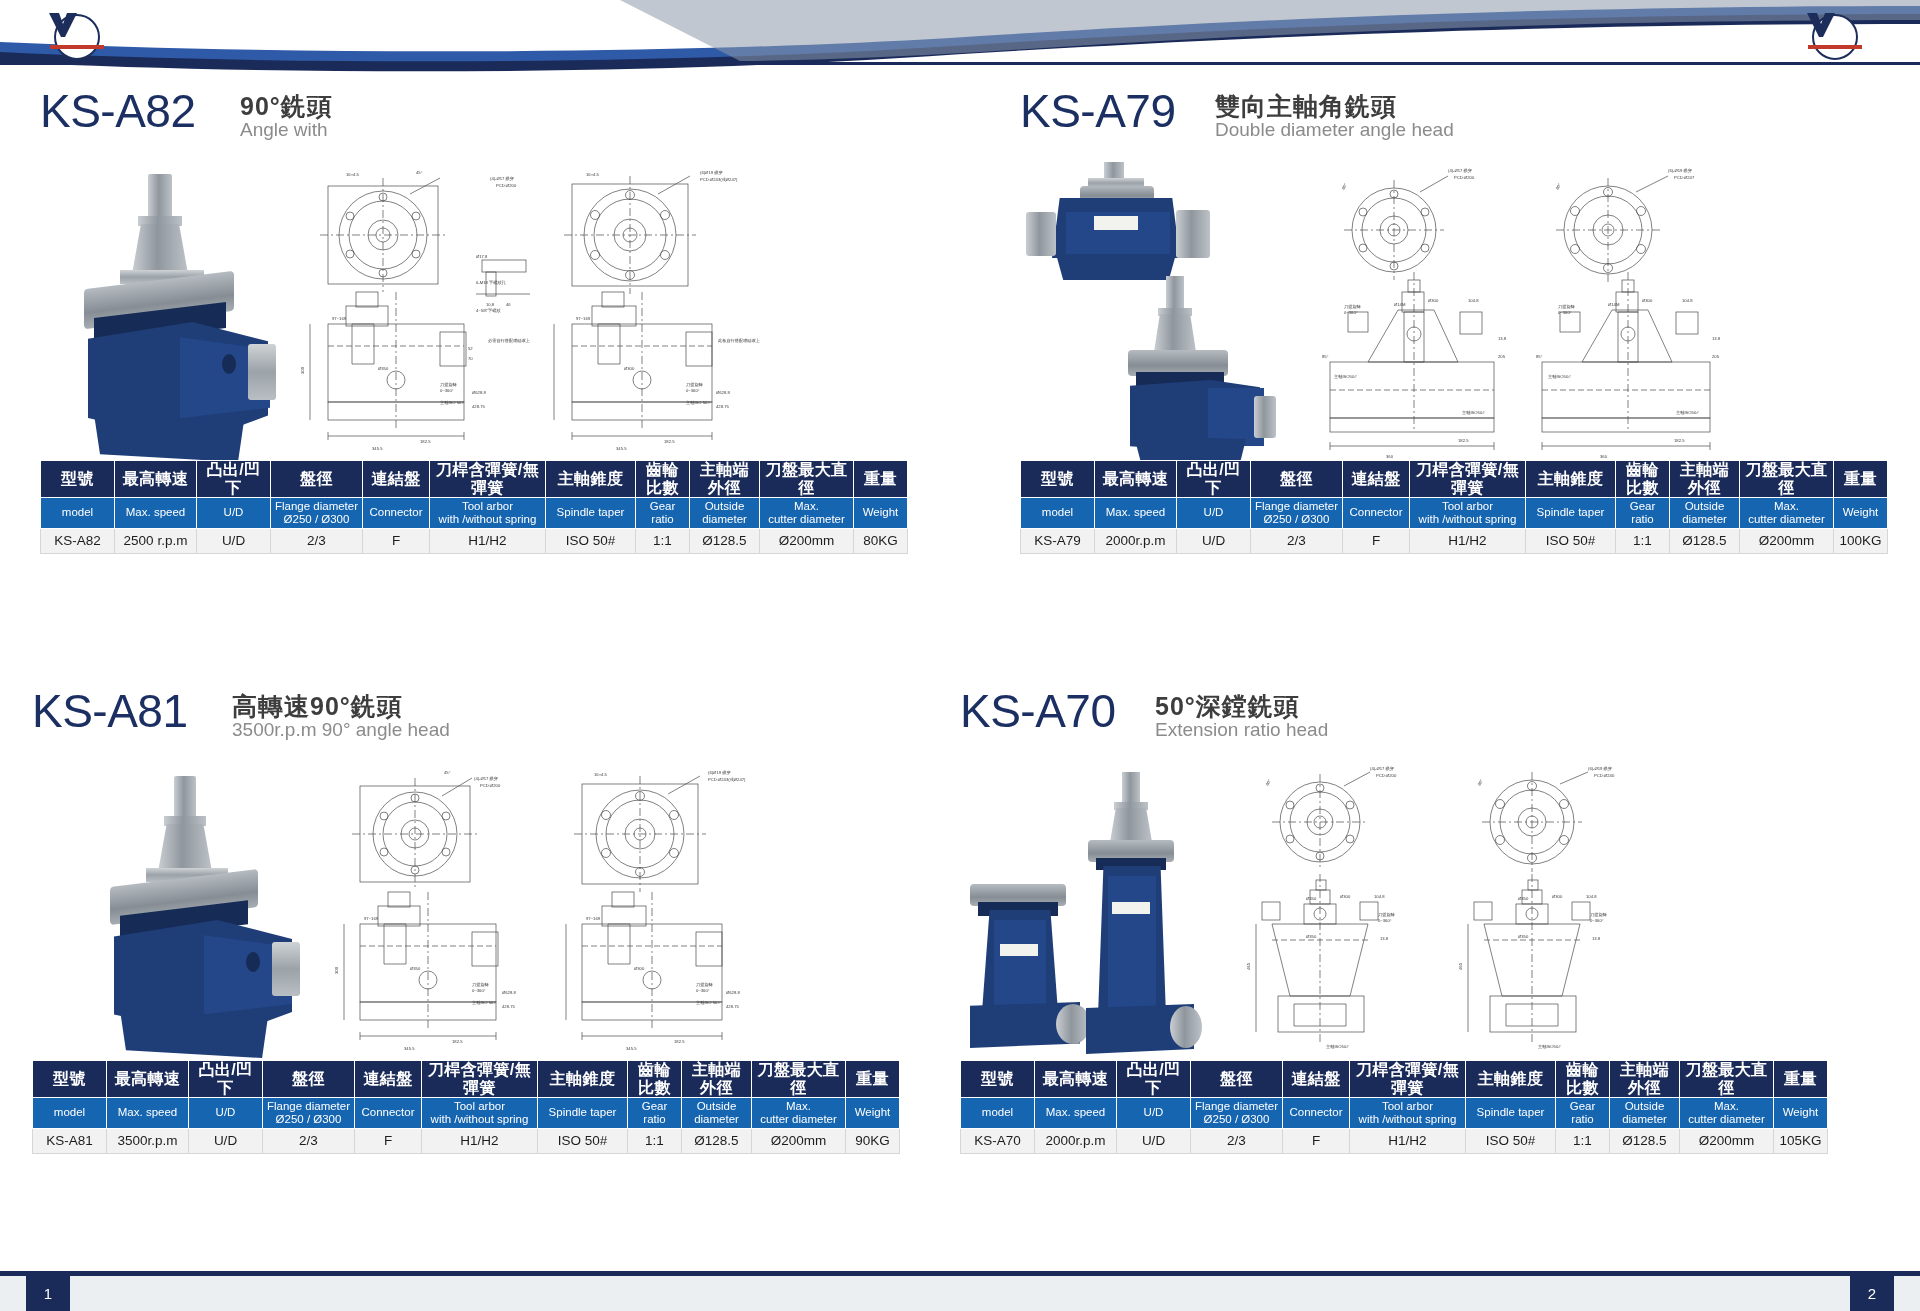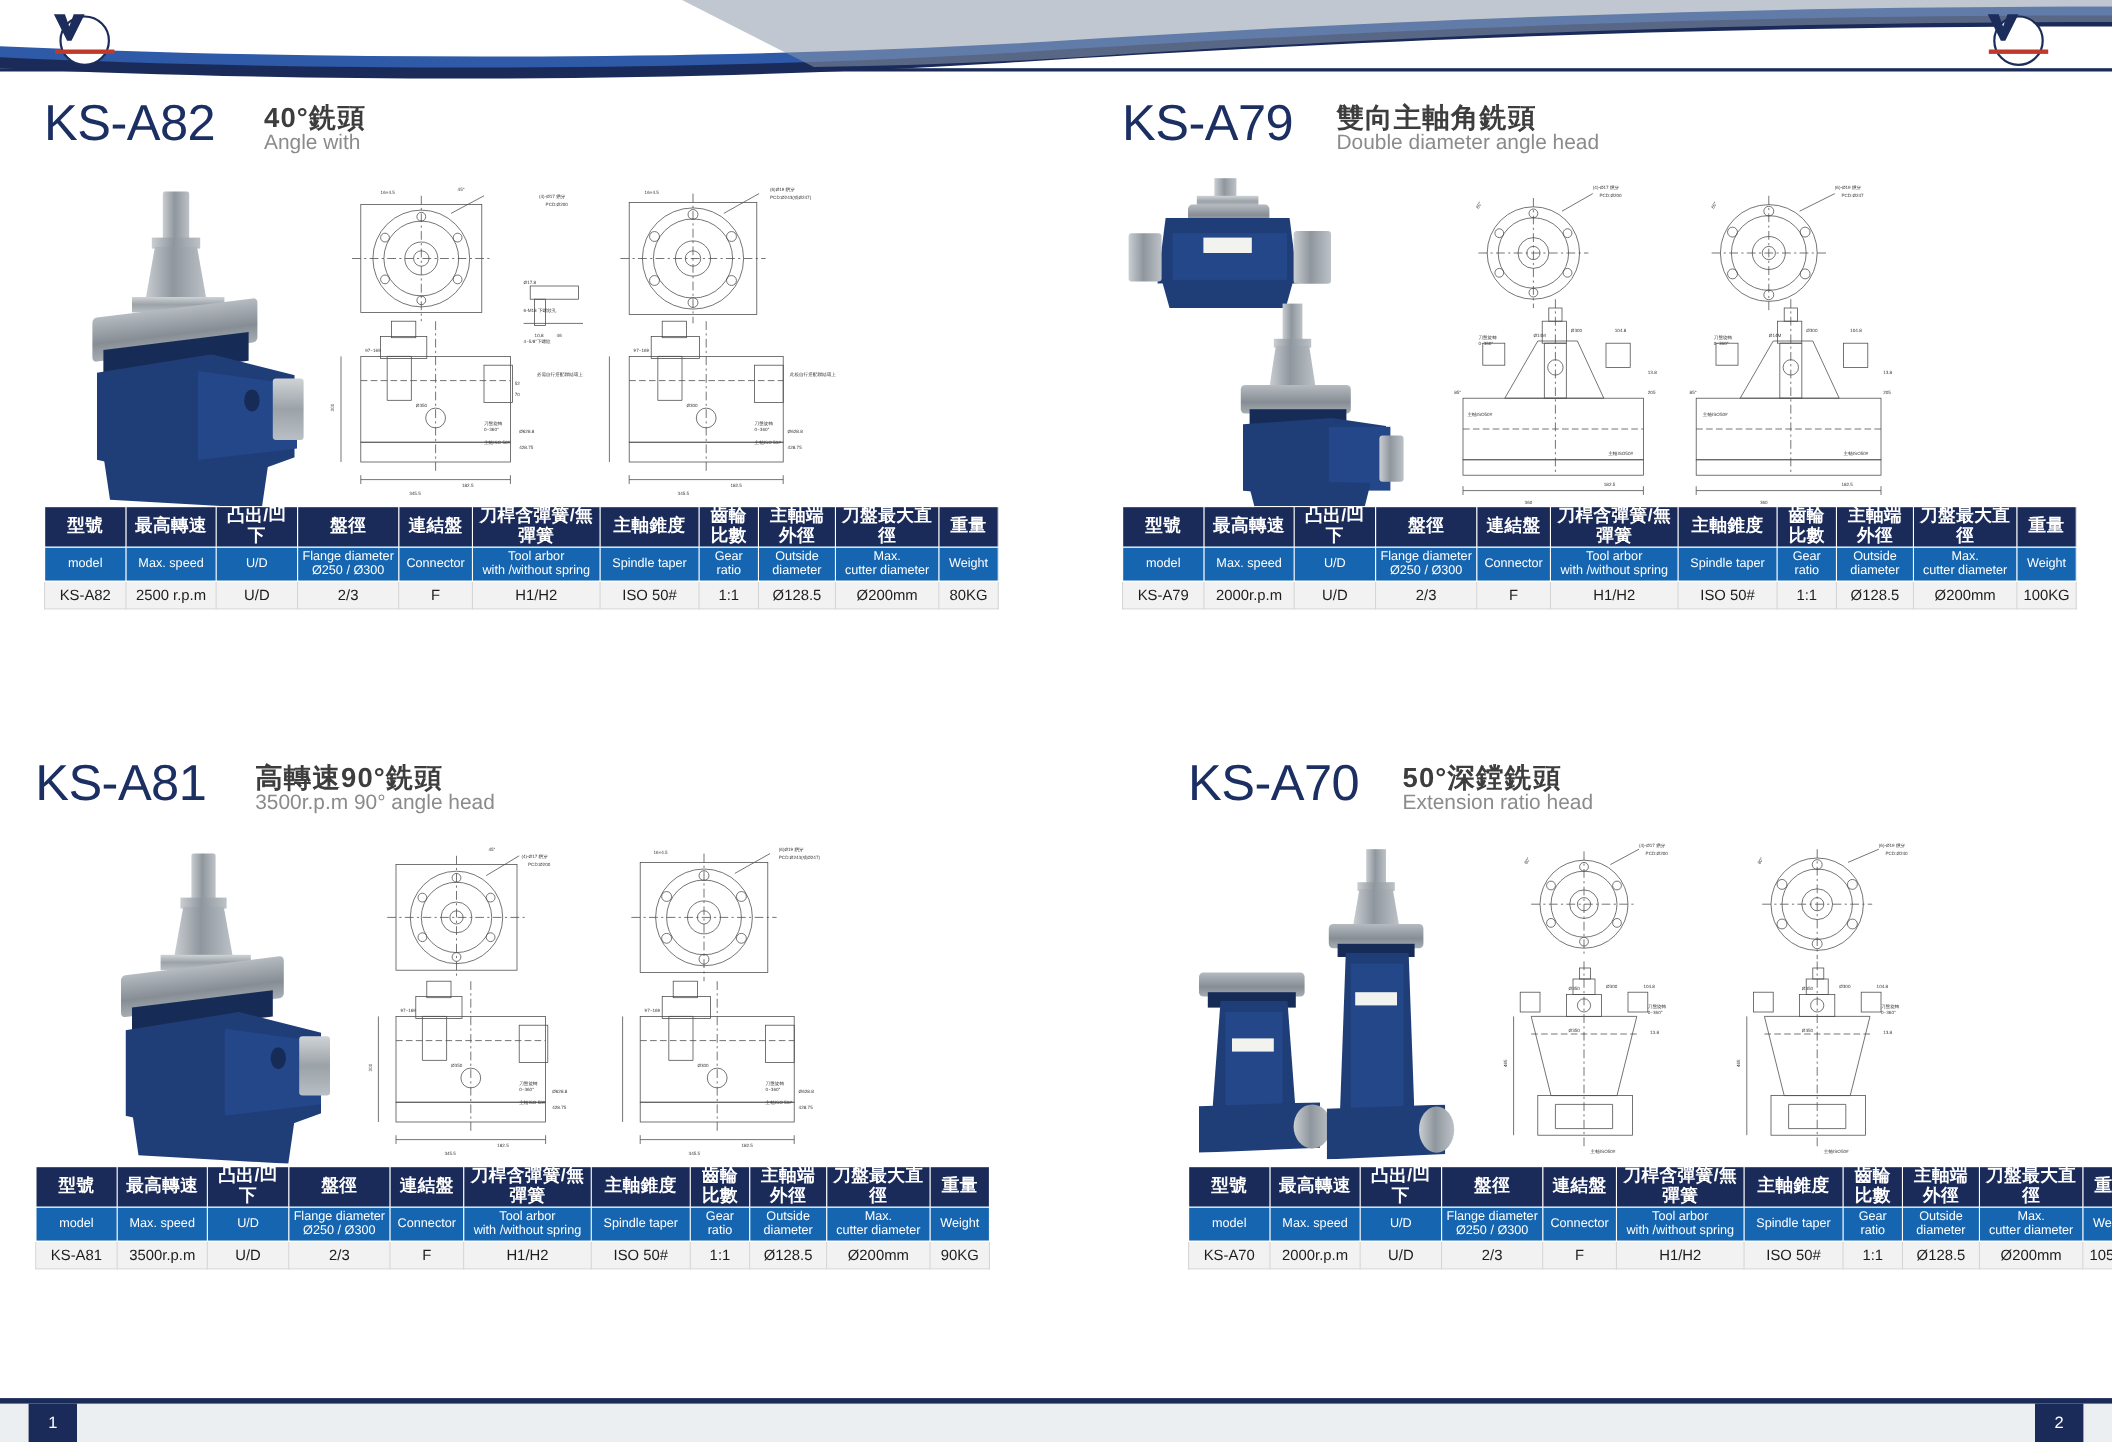--- a/index.html
+++ b/index.html
@@ -33,21 +33,21 @@
   .logo-bar {
     position: absolute; left: 2px; top: 33px; width: 54px; height: 4px;
     background: #c0392b;
   }
 
   
   .quad { position: absolute; }
   .q-tl { left: 40px;  top: 88px;  width: 740px; height: 560px; }
   .q-tr { left: 1020px; top: 88px;  width: 740px; height: 560px; }
   .q-bl { left: 32px;  top: 688px; width: 740px; height: 560px; }
-  .q-br { left: 1080px; top: 688px; width: 740px; height: 560px; }
+  .q-br { left: 960px; top: 688px; width: 740px; height: 560px; }
 
   .title-row { position: relative; height: 62px; }
   .model-code {
     position: absolute; left: 0; top: -4px;
     font-size: 46px; font-weight: 400; letter-spacing: -0.5px;
     color: #1b2f62;
   }
   .title-cn {
     position: absolute; left: 200px; top: 2px;
     font-size: 25px; font-weight: 700; color: #3d3d3d; letter-spacing: 1px;
@@ -155,21 +155,21 @@
       <svg class="logo-mark" viewBox="0 0 30 26">
         <path d="M1,1 L11,1 L15,12 L19,1 L29,1 L17,25 L13,25 Z" fill="#1c2d5c"></path>
       </svg>
       <div class="logo-bar"></div>
     </div>
   </div>
 
   <div class="quad q-tl">
     <div class="title-row">
       <div class="model-code">KS-A82</div>
-      <div class="title-cn">40°銑頭</div>
+      <div class="title-cn">90°銑頭</div>
       <div class="title-en">Angle with</div>
     </div>
 
     <div class="figures">
 
       <div class="photo" style="left:20px; top:20px; width:215px; height:290px;">
         <div class="ph-steel-v" style="left:88px; top:0px; width:24px; height:44px; border-radius:2px;"></div>
         <div class="ph-steel-v" style="left:78px; top:42px; width:44px; height:10px;"></div>
         <div class="ph-steel-v" style="left:72px; top:50px; width:56px; height:50px; clip-path:polygon(16% 0,84% 0,100% 100%,0 100%);"></div>
         <div class="ph-steel" style="left:60px; top:96px; width:84px; height:14px;"></div>

